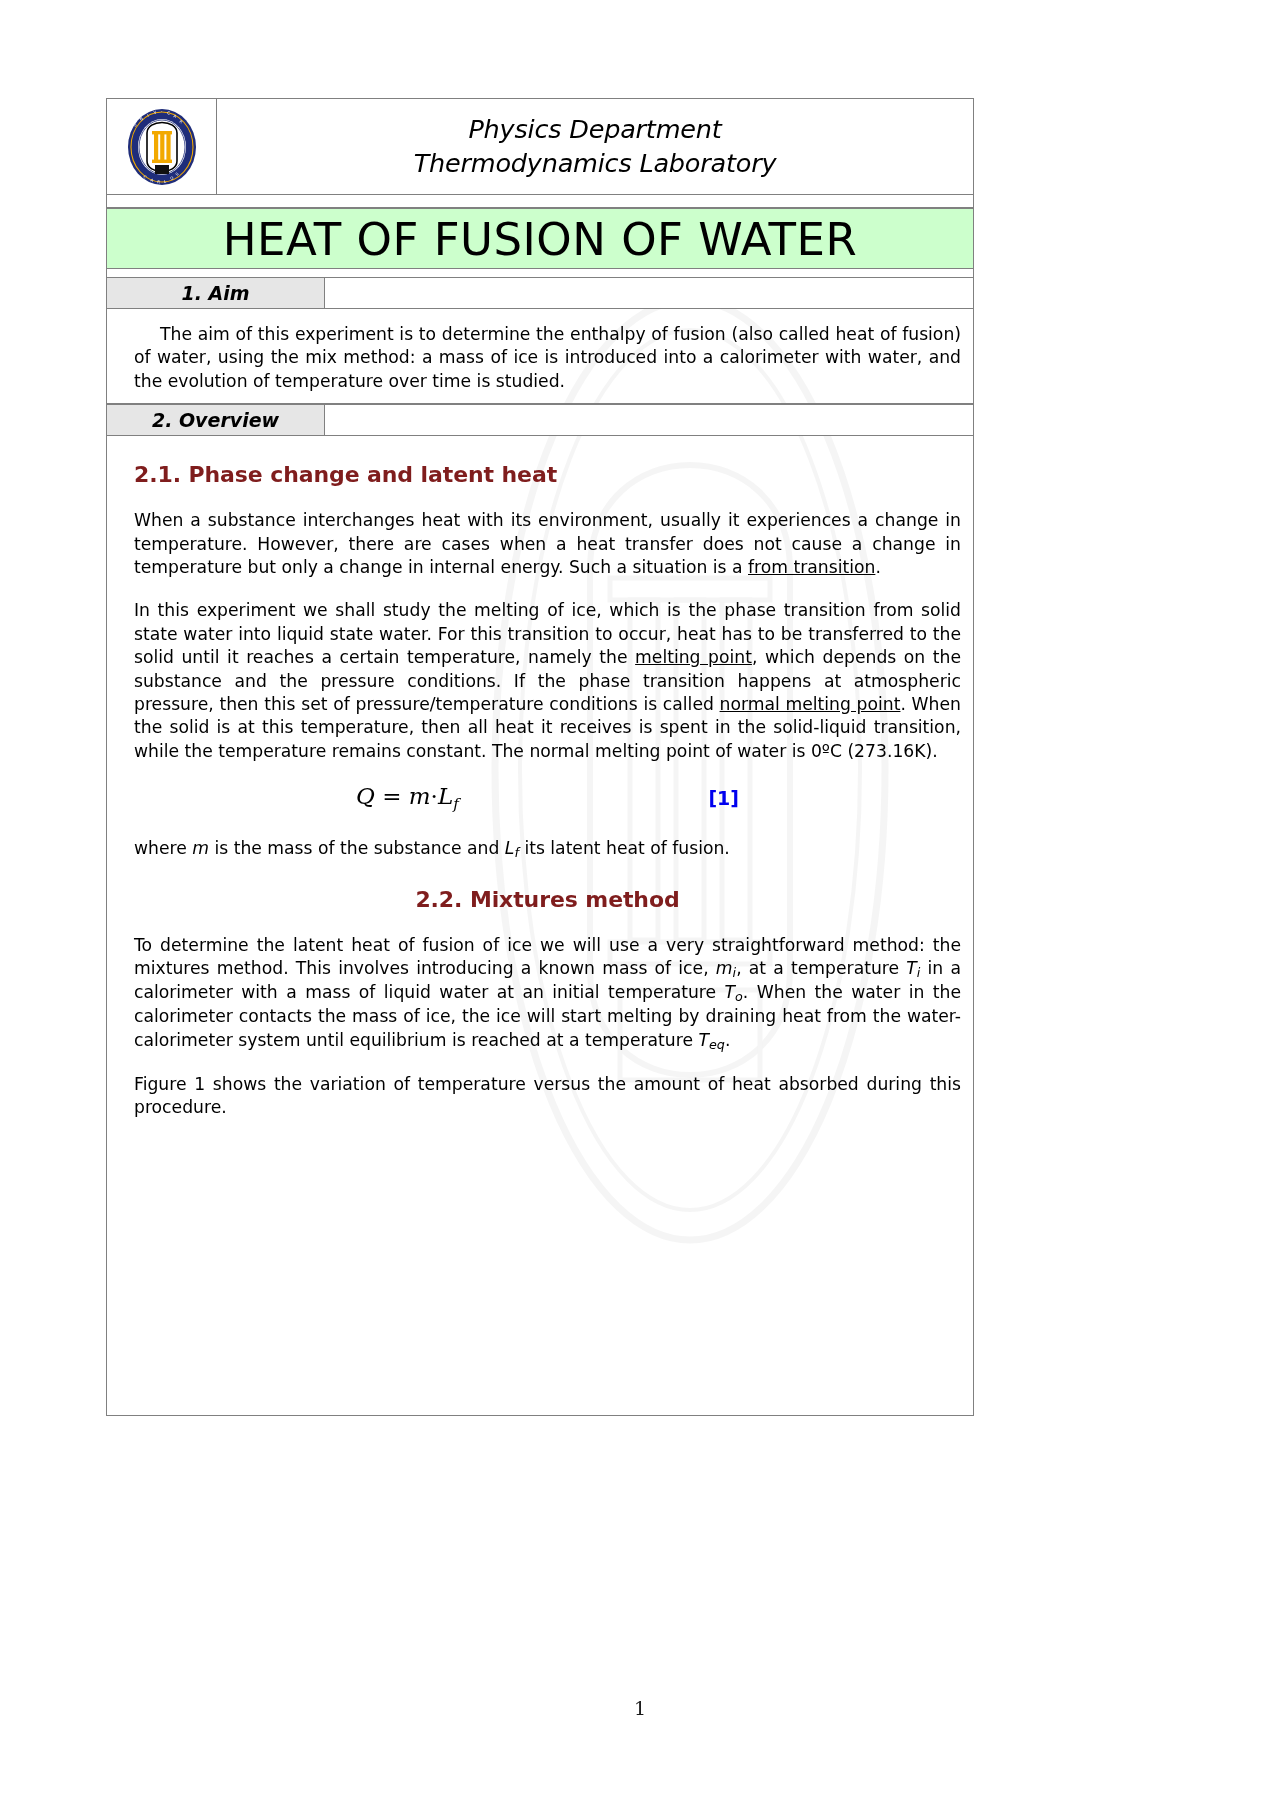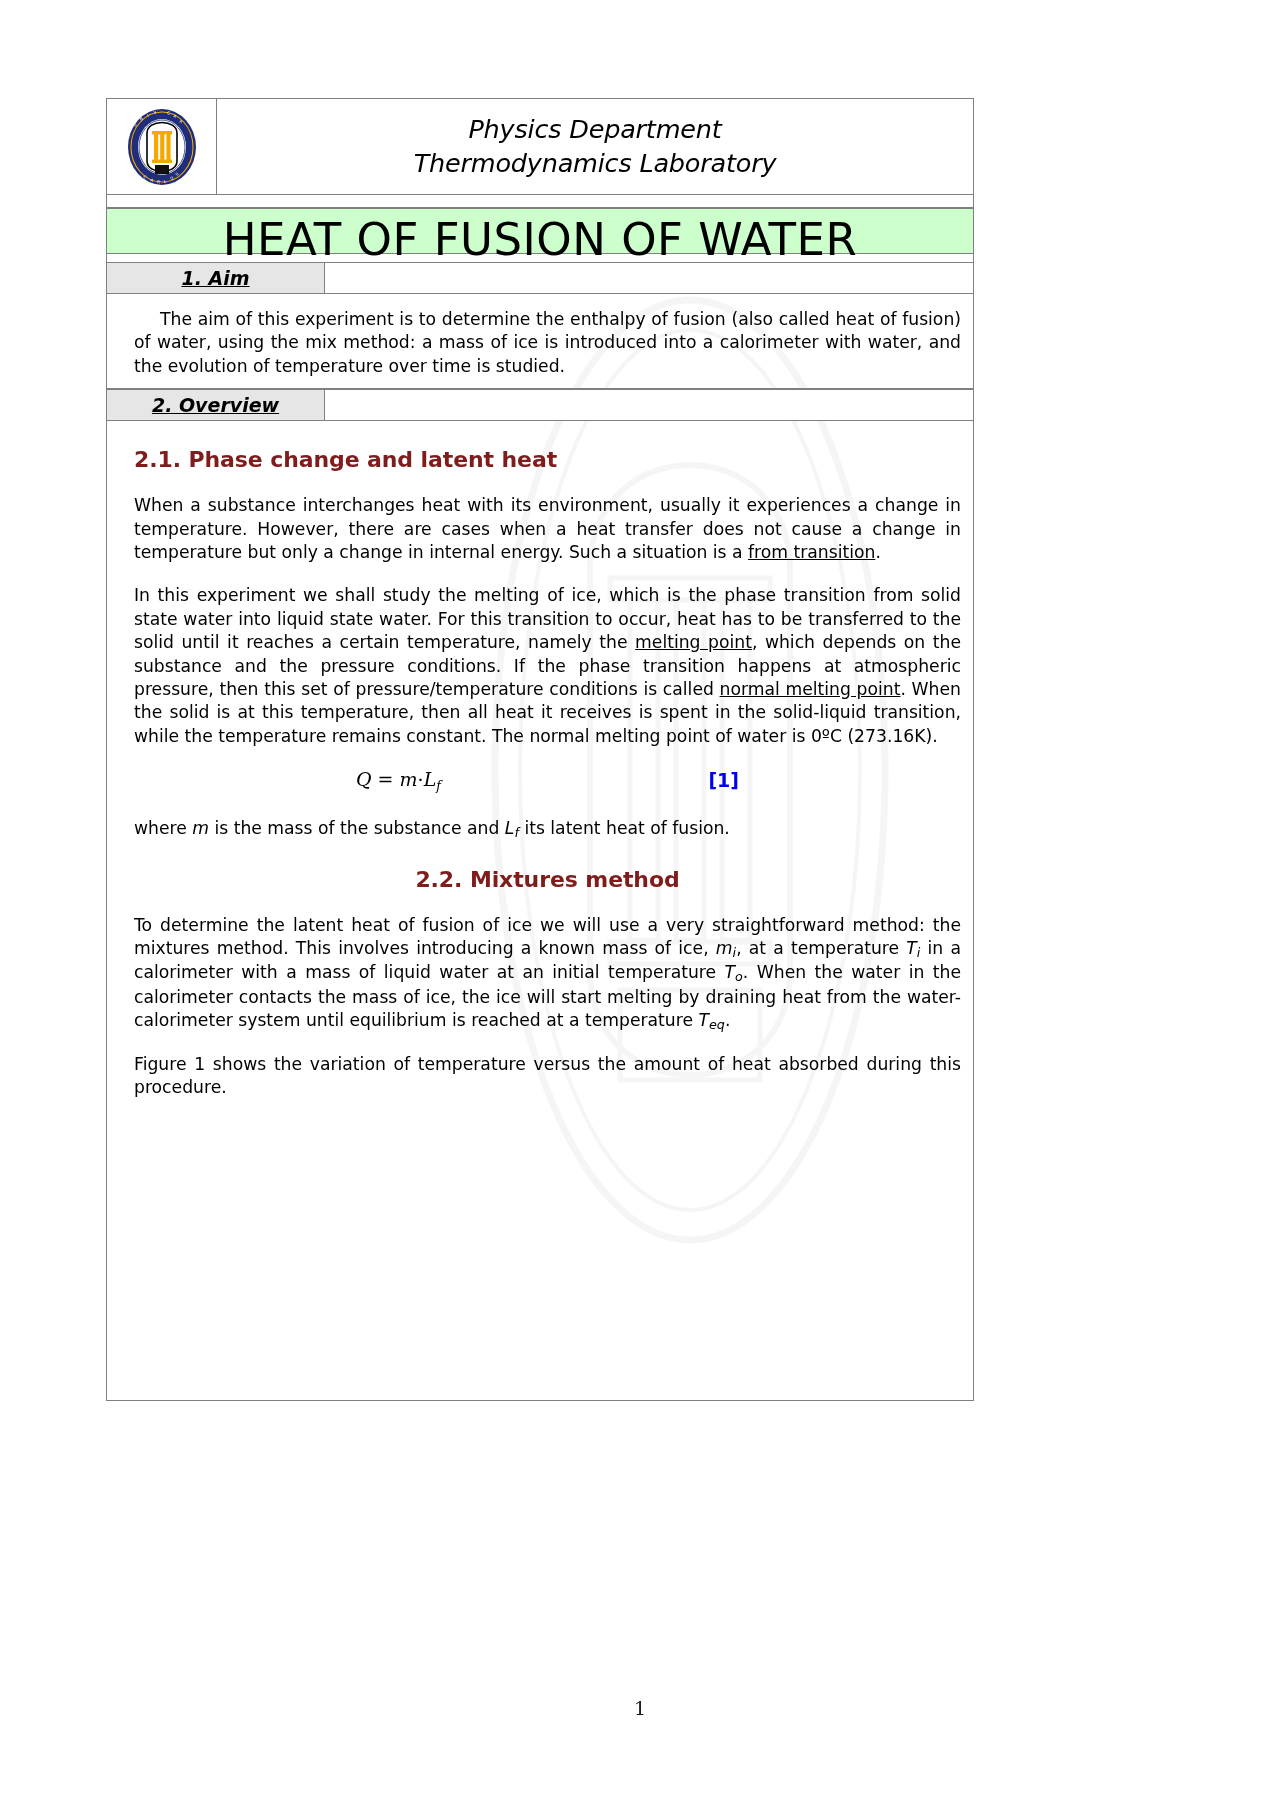--- a/index.html
+++ b/index.html
@@ -85,21 +85,21 @@
     border-left: 1px solid #808080;
     border-right: 1px solid #808080;
     border-bottom: 1px solid #808080;
     border-top: 1px solid #808080;
     background: #ccffcc;
     text-align: center;
     font-size: 45px;
     letter-spacing: 0.5px;
     padding: 6px 0 10px 0;
     box-sizing: border-box;
-    height: 46px;
+    height: 61px;
     line-height: 50px;
   }
 
   .gap-row {
     border-left: 1px solid #808080;
     border-right: 1px solid #808080;
     height: 8px;
   }
 
   
@@ -115,21 +115,20 @@
     background: #e6e6e6;
     border-right: 1px solid #808080;
     box-sizing: border-box;
     font-weight: bold;
     font-style: italic;
     font-size: 19px;
     display: flex;
     align-items: center;
     justify-content: center;
     padding-bottom: 1px;
-    text-decoration: underline;
   }
   .section-bar .rest {
     flex: 1;
     background: transparent;
   }
 
   
   .content {
     border-left: 1px solid #808080;
     border-right: 1px solid #808080;
@@ -165,21 +164,21 @@
 
   
   .eq-row {
     display: flex;
     align-items: center;
     margin: 4px 0 24px 0;
   }
   .eq-spacer { width: 222px; }
   .eq-math {
     font-family: "DejaVu Serif", serif;
-    font-size: 19px;
+    font-size: 23px;
     font-style: italic;
     white-space: nowrap;
   }
   .eq-math .op { font-style: normal; }
   .eq-math .sb { font-size: 0.66em; vertical-align: -0.3em; }
   .eq-tag {
     margin-left: auto;
     margin-right: 222px;
     color: #0000ee;
     font-weight: bold;

